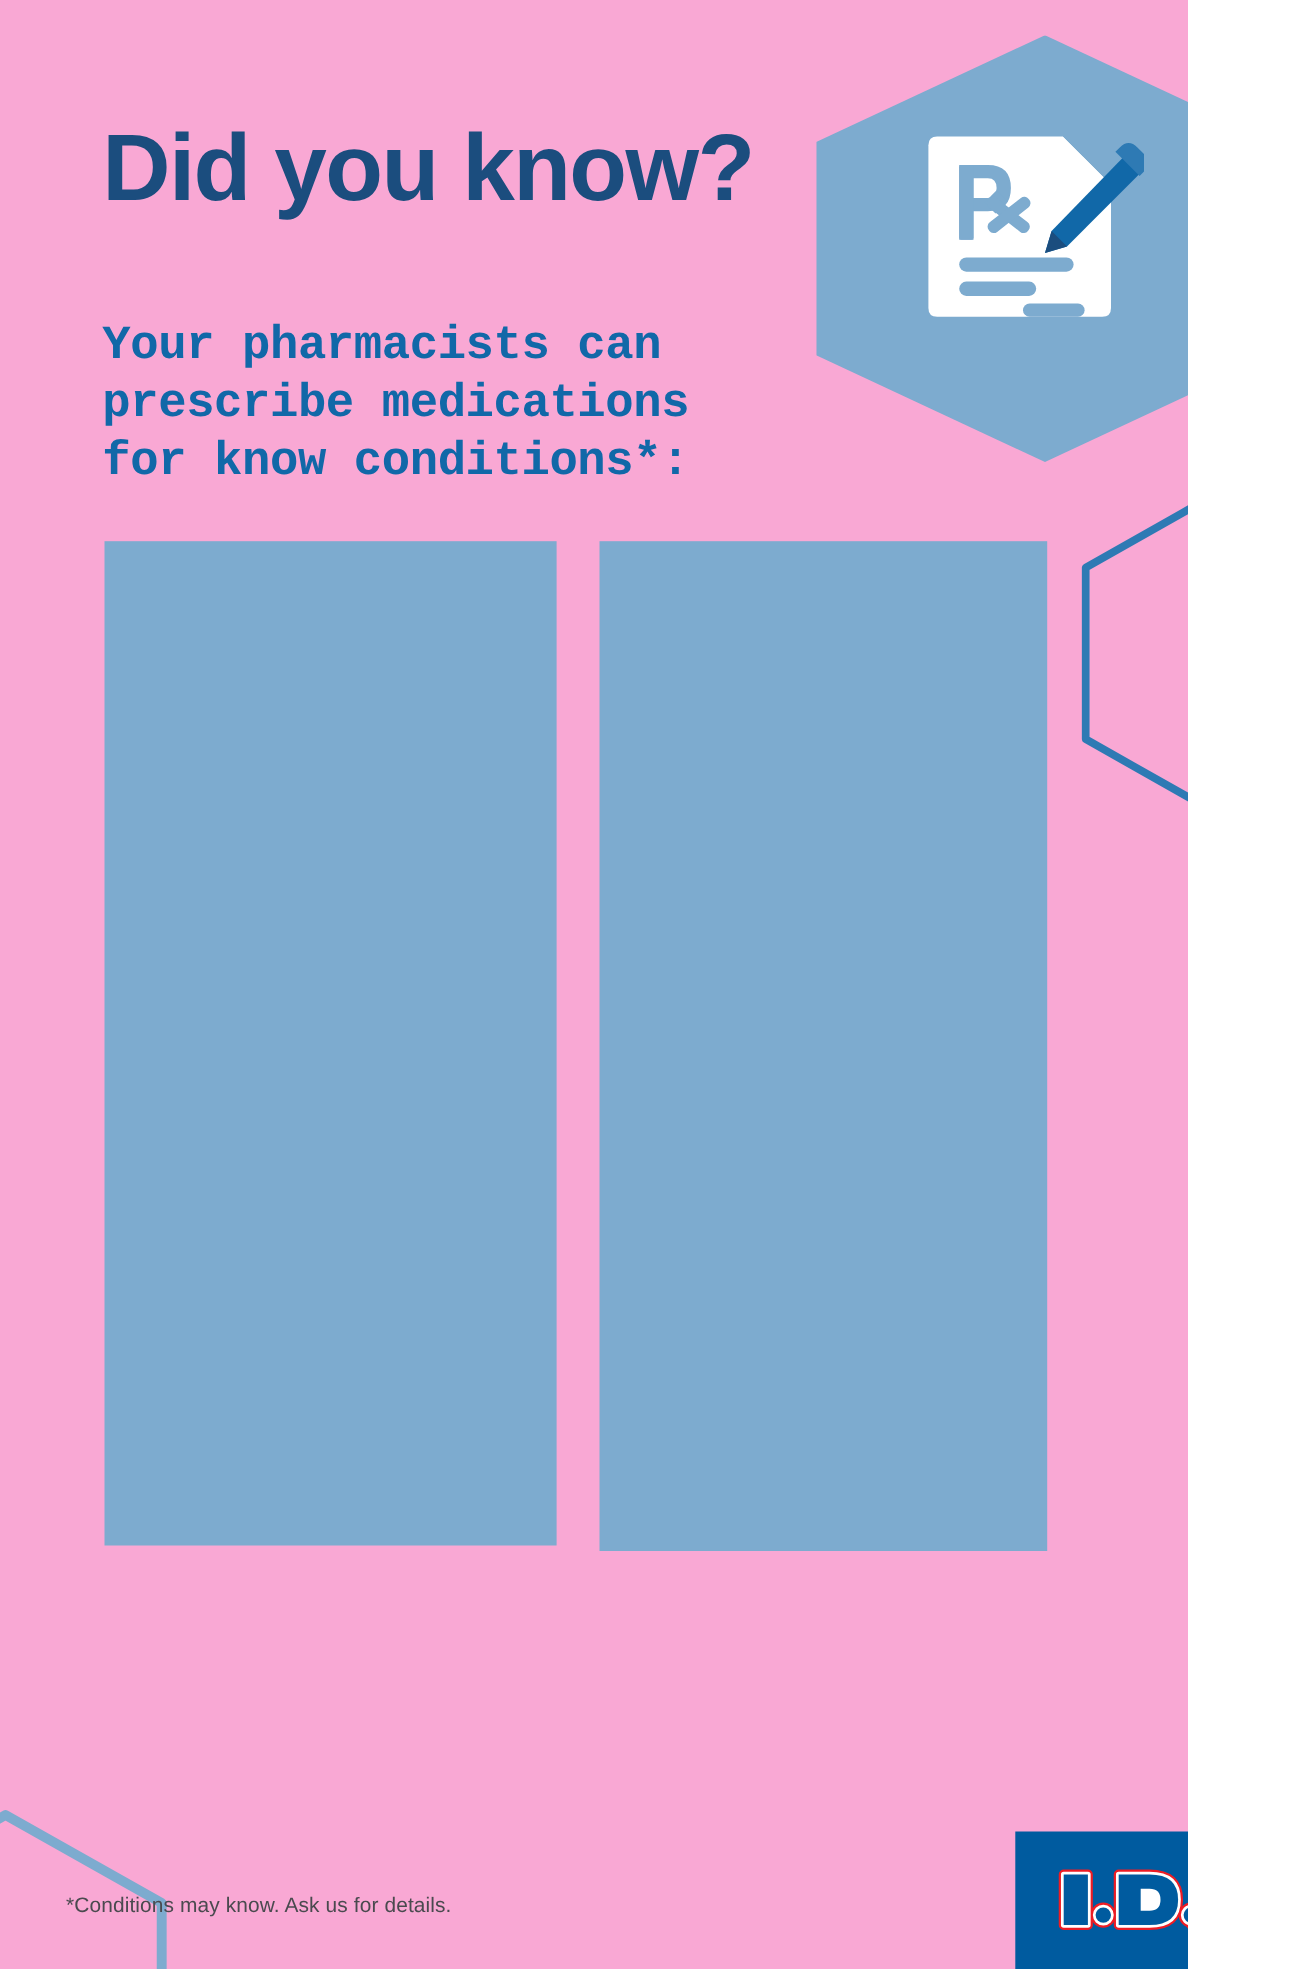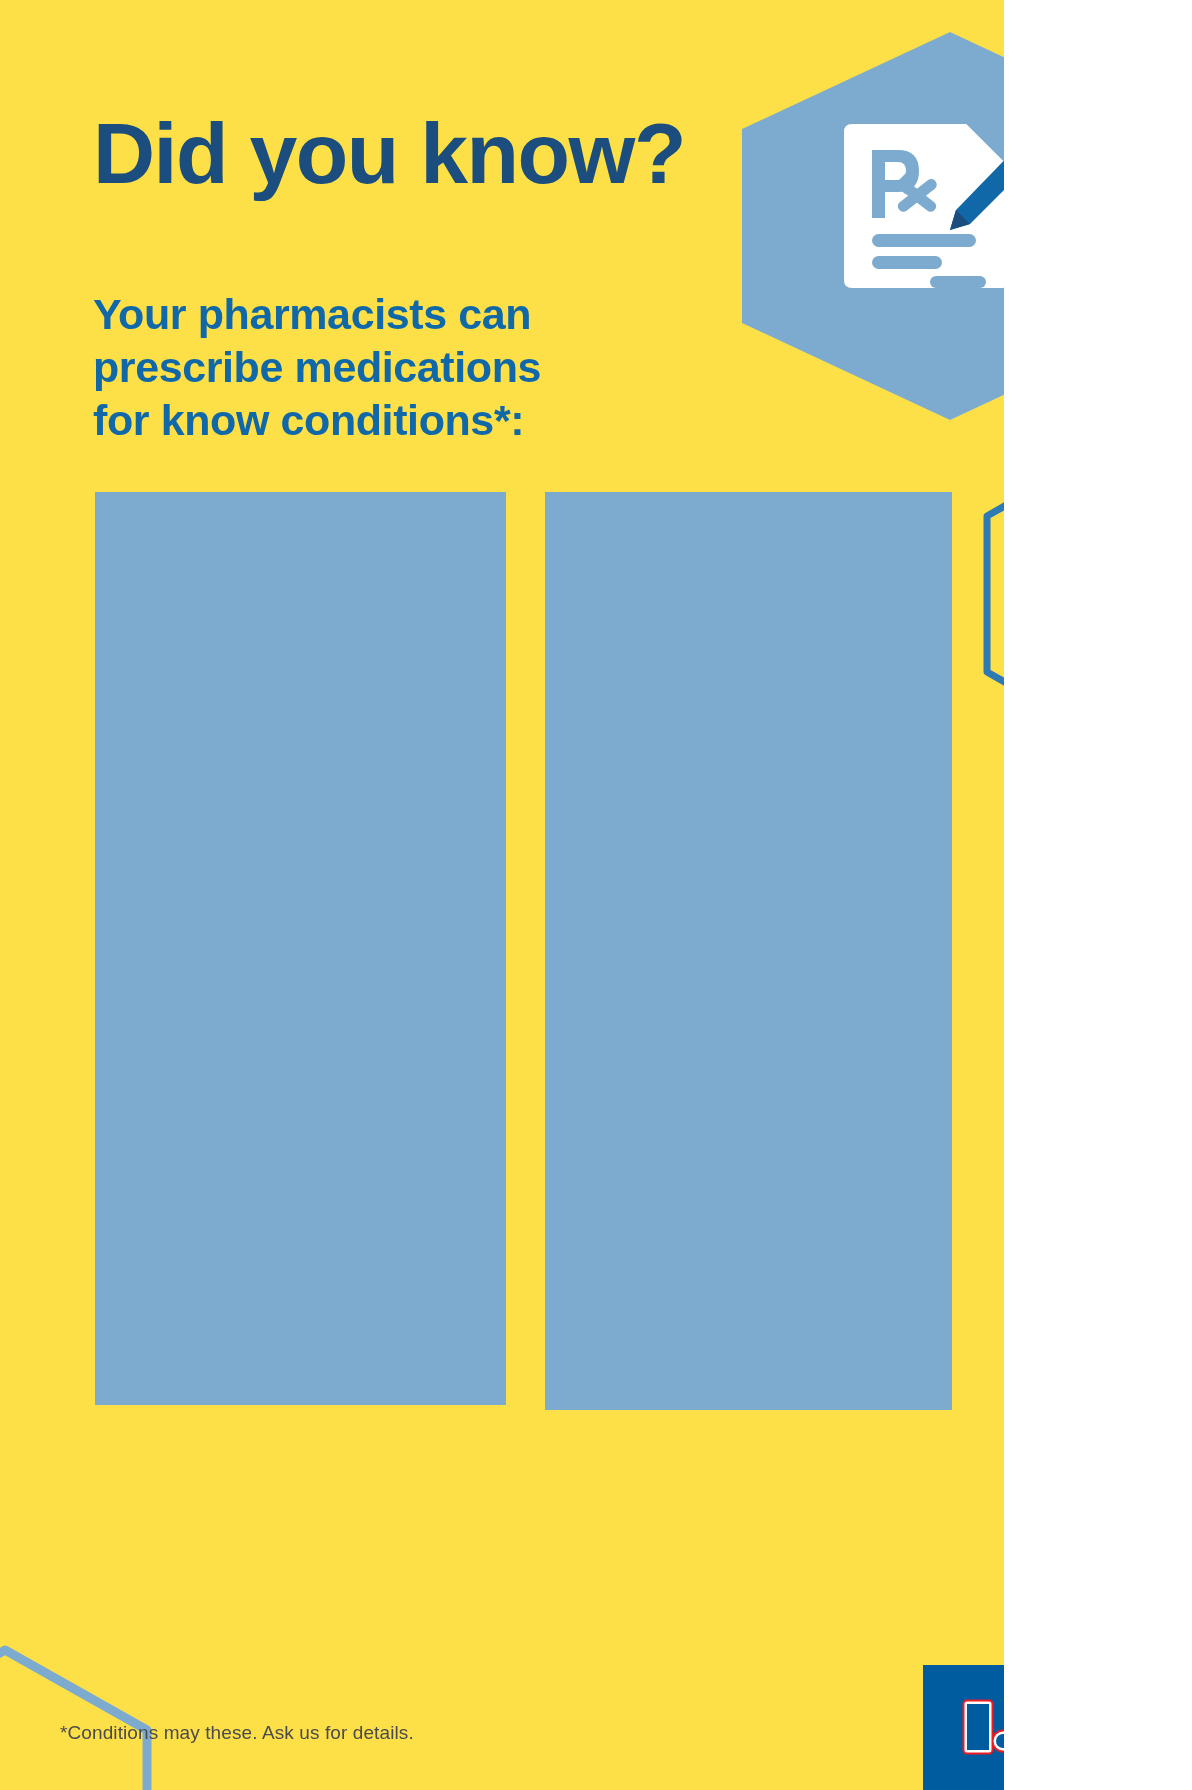--- a/index.html
+++ b/index.html
@@ -2,24 +2,24 @@
 <html><head>
 <meta charset="utf-8">
 <style>
   html, body {
     margin: 0;
     padding: 0;
     background: #ffffff;
   }
   #poster {
     position: relative;
-    width: 1004px;
+    width: 1080px;
     height: 1790px;
     overflow: hidden;
-    background: #fde047;
+    background: #f9a8d4;
     font-family: "Liberation Sans", "DejaVu Sans", sans-serif;
   }
 
   
   .hex-solid {
     position: absolute;
     background: #7dabcf;
     clip-path: polygon(50% 0%, 100% 25%, 100% 75%, 50% 100%, 0% 75%, 0% 25%);
   }
   #hex-top-right {
@@ -50,21 +50,21 @@
   #subhead {
     position: absolute;
     left: 93px;
     top: 288px;
     font-size: 43px;
     font-weight: 700;
     color: #1168a8;
     line-height: 1.23;
     letter-spacing: -0.4px;
   }
-  #subhead .ln { display: block; white-space: nowrap; }
+  #subhead .ln { display: block; white-space: nowrap; font-family: Liberation Mono, monospace; }
 
   
   .panel {
     position: absolute;
     background: #7dabcf;
   }
   #panel-left  { left: 95px;  top: 492px; width: 411px; height: 913px; }
   #panel-right { left: 545px; top: 492px; width: 407px; height: 918px; }
   .panel-body {
     padding: 0;
@@ -172,21 +172,21 @@
     <span class="ln">for know conditions*:</span>
   </div>
 
   <div id="panel-left" class="panel">
     <ul class="panel-body"></ul>
   </div>
   <div id="panel-right" class="panel">
     <ul class="panel-body"></ul>
   </div>
 
-  <div id="footnote">*Conditions may these. Ask us for details.</div>
+  <div id="footnote">*Conditions may know. Ask us for details.</div>
 
   <div id="logo-block">
     <div id="logo-mark">
       <svg width="198" height="66" viewBox="0 0 198 66" aria-hidden="true">
 
         <g stroke="#ed1c24" stroke-width="9" fill="none" stroke-linejoin="round">
           <path d="M 8 10 L 30 10 L 30 56 L 8 56 Z"></path>
           <circle cx="44" cy="47" r="7"></circle>
           <path d="M 58 10 L 86 10 Q 112 10 112 33 Q 112 56 86 56 L 58 56 Z"></path>
           <circle cx="124" cy="47" r="7"></circle>

